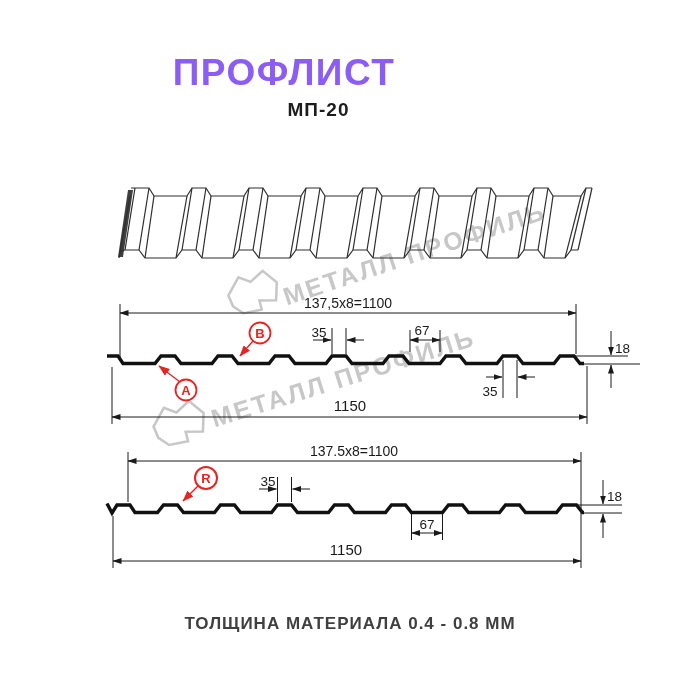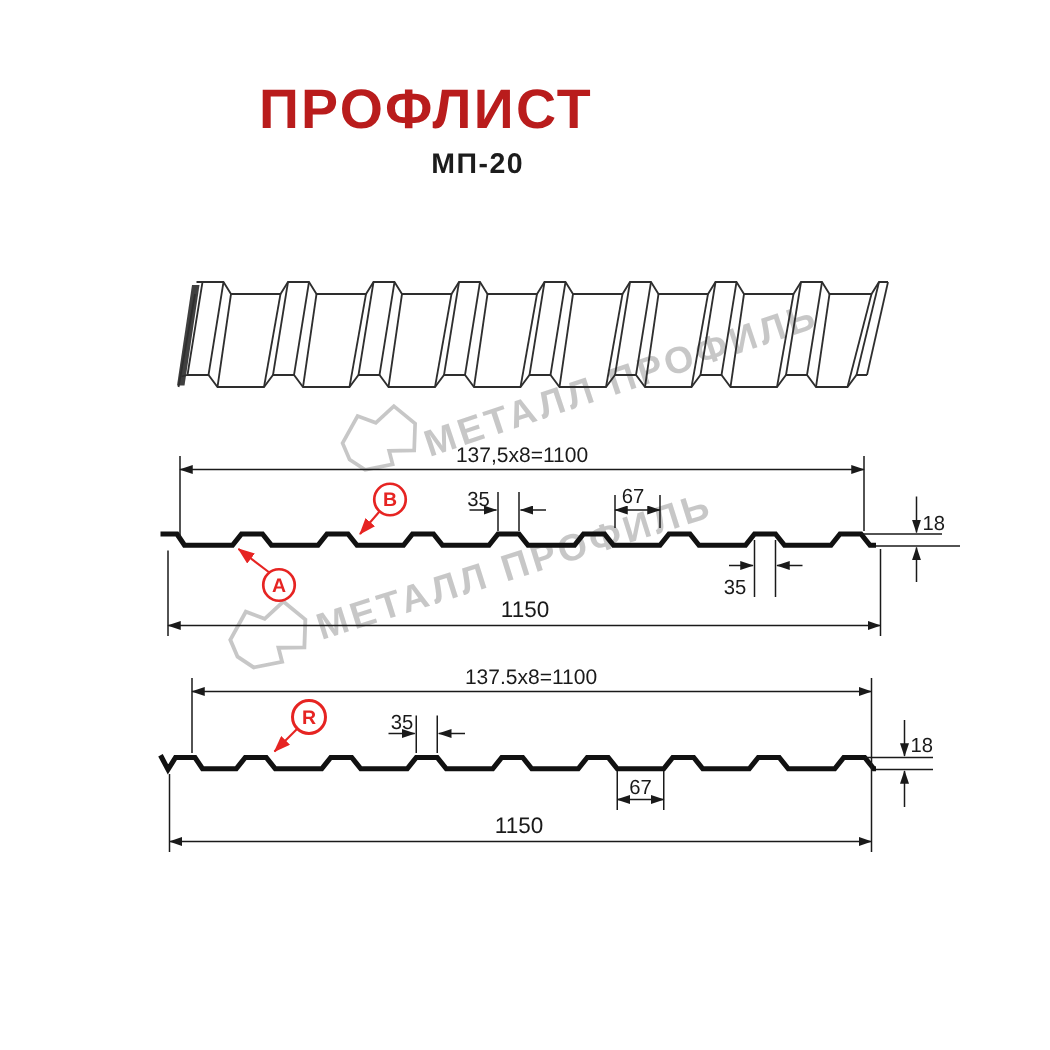--- a/index.html
+++ b/index.html
@@ -1,20 +1,20 @@
 <!DOCTYPE html>
 <html style="--red: #e62422; --wm: #9b9b9b;"><head>
 <meta charset="utf-8">
 <style>
   :root{ --red:#e62422; --line:#1a1a1a; --wm:#9b9b9b; }
   html,body{margin:0;padding:0;background:#fff;}
   .canvas{position:relative;width:700px;height:700px;background:#fff;overflow:hidden;
           font-family:"Liberation Sans",sans-serif;}
   .title{position:absolute;left:0;top:52px;width:568px;text-align:center;
-         font-size:37px;font-weight:800;letter-spacing:1.5px;color:#b91c1c;}
+         font-size:37px;font-weight:800;letter-spacing:1.5px;color:#8b5cf6;}
   .subtitle{position:absolute;left:0;top:99px;width:637px;text-align:center;
          font-size:19px;font-weight:700;letter-spacing:1px;color:#1c1c1c;}
   .footer{position:absolute;left:0;top:614px;width:700px;text-align:center;
          font-size:17px;font-weight:600;letter-spacing:1px;color:#3f3f3f;}
   .wm-text{position:absolute;white-space:nowrap;font-size:25px;font-weight:700;
          letter-spacing:2.5px;color:var(--wm);opacity:.55;transform-origin:left center;}
   .wm1{left:284px;top:283px;transform:rotate(-18.5deg);}
   .wm2{left:212px;top:405px;transform:rotate(-17.5deg);}
   .wm-logo{position:absolute;opacity:.55;}
   .wm-logo.l1{left:224px;top:269px;}
@@ -206,13 +206,14 @@
       </g>
 
       <g>
         <line class="red-stroke" x1="198" y1="486" x2="183" y2="501" stroke-width="1.4" marker-end="url(#mR)"></line>
         <circle class="red-stroke" cx="206" cy="478" r="11" stroke-width="2"></circle>
         <text class="letter" x="206" y="482.5" text-anchor="middle">R</text>
       </g>
     </g>
   </svg>
 
+  <div class="footer">ТОЛЩИНА МАТЕРИАЛА 0.4 - 0.8 ММ</div>
 </div>
 
 </body></html>

